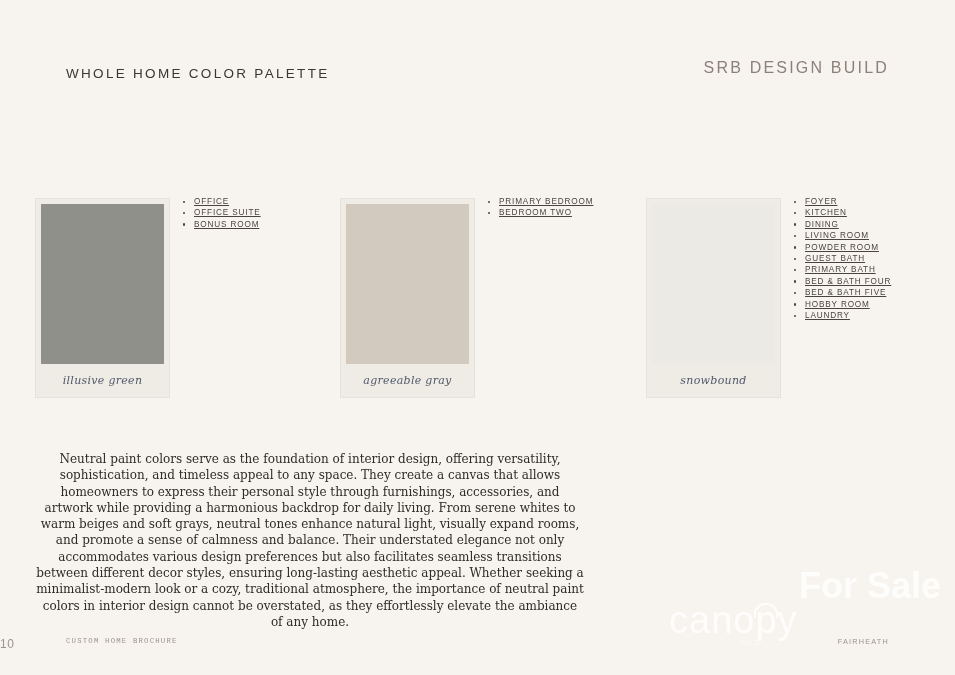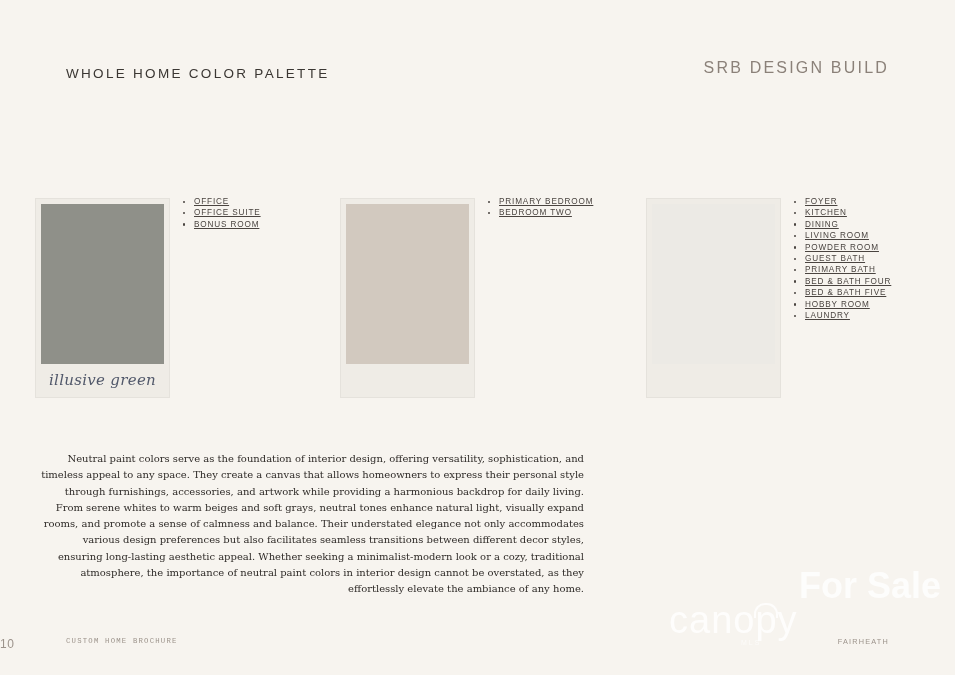--- a/index.html
+++ b/index.html
@@ -84,21 +84,21 @@
   .swatch-label {
     position: absolute;
     left: 0;
     bottom: 0;
     width: 133px;
     height: 33px;
     line-height: 33px;
     text-align: center;
     font-family: "DejaVu Serif", serif;
     font-style: italic;
-    font-size: 15px;
+    font-size: 11px;
     color: #51586a;
     letter-spacing: 0.3px;
   }
 
   .room-list {
     position: absolute;
     top: 0;
     left: 146px;
     margin: 0;
     padding: 0;
@@ -126,24 +126,24 @@
     border-radius: 50%;
   }
 
   
   .body-copy {
     position: absolute;
     left: 36px;
     top: 451px;
     width: 548px;
     font-family: "DejaVu Serif", serif;
-    font-size: 10px;
+    font-size: 12px;
     line-height: 16.3px;
     color: #2f2b28;
-    text-align: right;
+    text-align: center;
     margin: 0;
   }
 
   
   .footer {
     position: absolute;
     left: 0;
     bottom: 0;
     width: 955px;
     height: 60px;
@@ -259,30 +259,32 @@
       <ul class="room-list">
         <li>OFFICE</li>
         <li>OFFICE SUITE</li>
         <li>BONUS ROOM</li>
       </ul>
     </div>
 
     <div class="swatch-group g1">
       <div class="swatch-card">
         <span class="swatch-color" style="background: rgb(210, 201, 191);"></span>
+        <div class="swatch-label">agreeable gray</div>
       </div>
       <ul class="room-list">
         <li>PRIMARY BEDROOM</li>
         <li>BEDROOM TWO</li>
       </ul>
     </div>
 
     <div class="swatch-group g2">
       <div class="swatch-card">
         <span class="swatch-color" style="background: rgb(236, 234, 229);"></span>
+        <div class="swatch-label">snowbound</div>
       </div>
       <ul class="room-list">
         <li>FOYER</li>
         <li>KITCHEN</li>
         <li>DINING</li>
         <li>LIVING ROOM</li>
         <li>POWDER ROOM</li>
         <li>GUEST BATH</li>
         <li>PRIMARY BATH</li>
         <li>BED &amp; BATH FOUR</li>

